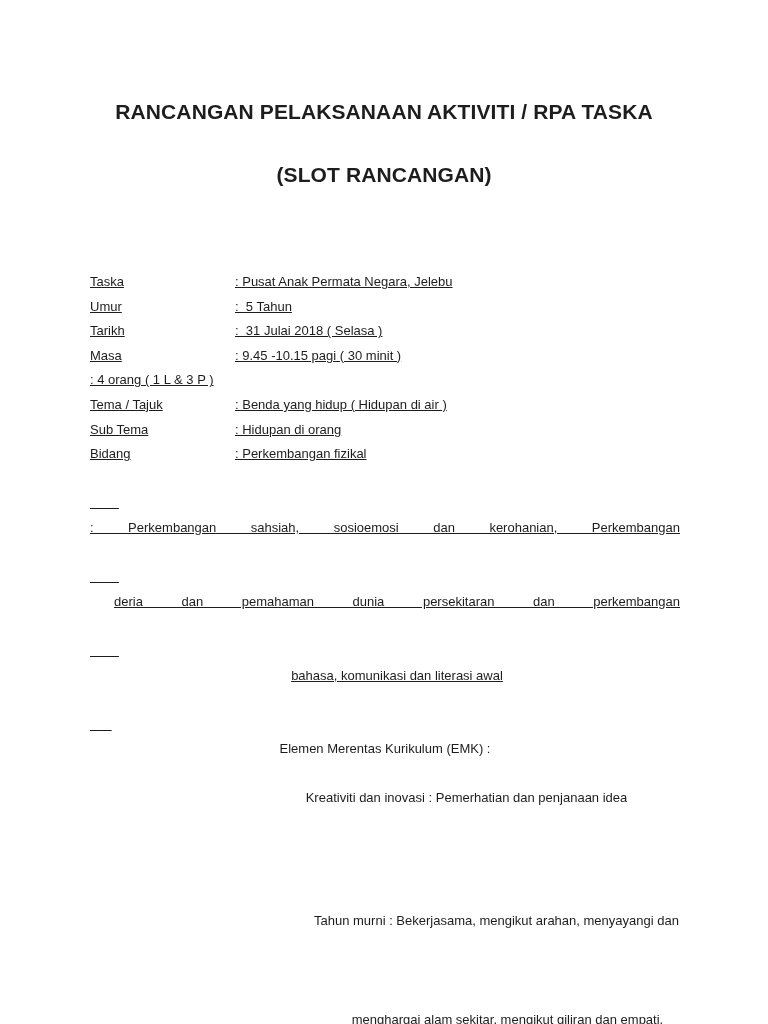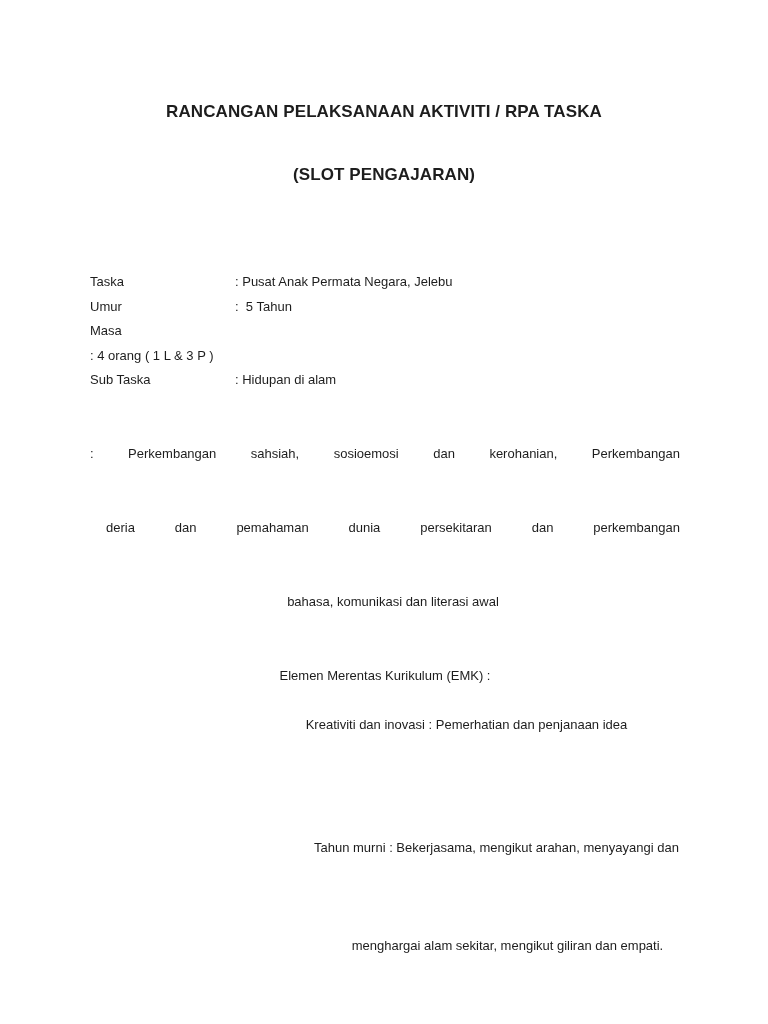--- a/index.html
+++ b/index.html
@@ -3,75 +3,88 @@
 <meta charset="utf-8">
 <style>
   html,body { margin:0; padding:0; background:#ffffff; }
   .page {
     position:relative; width:768px; height:1024px; overflow:hidden;
     background:#ffffff; color:#1d1d1d;
     font-family:"Liberation Sans", sans-serif;
   }
   .doc-title {
     margin-top:59px; text-align:center;
-    font-weight:bold; font-size:17px; line-height:21px;
+    font-weight:bold; font-size:21px; line-height:21px;
     letter-spacing:0.1px; white-space:pre;
   }
   .content {
     margin:43px 88px 0 90px;
     font-size:13px; line-height:24.6px;
   }
-  .row { display:flex; }
+  .row { display:flex;text-decoration:underline; }
   .lbl { flex:0 0 145px; white-space:pre; }
   .val { flex:1; min-width:0; white-space:pre-wrap; }
   .line { white-space:pre-wrap;text-align:center; }
   .jl { white-space:normal; text-align:justify; text-align-last:justify; }
-  .ind16 { margin-left:16px; }
+  .ind16 { margin-left:24px; }
   .ind83 { margin-left:83px; }
   .emk-item { margin-left:162px; white-space:pre-wrap; }
   .emk-item b { font-weight:normal;padding-left:32px; }
   .plain { white-space:pre-wrap;text-align:center; }
 </style>
 </head>
 <body>
 
 <div class="page">
 
   <div class="doc-title">
     <div>RANCANGAN PELAKSANAAN AKTIVITI / RPA TASKA</div>
-    <div>(SLOT PENGAJARAN)</div>
+    <div>(SLOT RANCANGAN)</div>
   </div>
 
   <div class="content">
 
     <div class="row">
       <div class="lbl">Taska</div>
       <div class="val">: Pusat Anak Permata Negara, Jelebu</div>
     </div>
 
     <div class="row">
       <div class="lbl">Umur</div>
       <div class="val">:  5 Tahun</div>
     </div>
 
+    <div class="row">
+      <div class="lbl">Tarikh</div>
+      <div class="val">:  31 Julai 2018 ( Selasa )</div>
+    </div>
 
     <div class="row">
       <div class="lbl">Masa</div>
+      <div class="val">: 9.45 -10.15 pagi ( 30 minit )</div>
     </div>
 
     <div class="row">
       <div class="val">: 4 orang ( 1 L &amp; 3 P )</div>
     </div>
 
+    <div class="row">
+      <div class="lbl">Tema / Tajuk</div>
+      <div class="val">: Benda yang hidup ( Hidupan di air )</div>
+    </div>
 
     <div class="row">
-      <div class="lbl">Sub Taska</div>
-      <div class="val">: Hidupan di alam</div>
+      <div class="lbl">Sub Tema</div>
+      <div class="val">: Hidupan di orang</div>
     </div>
 
+    <div class="row">
+      <div class="lbl">Bidang</div>
+      <div class="val">: Perkembangan fizikal</div>
+    </div>
 
     <div class="row">
       <div class="val">
         <div class="line jl">: Perkembangan sahsiah, sosioemosi dan kerohanian, Perkembangan</div>
         <div class="line jl ind16">deria dan pemahaman dunia persekitaran dan perkembangan</div>
         <div class="line ind16">bahasa, komunikasi dan literasi awal</div>
       </div>
     </div>
 
     <div class="plain">Elemen Merentas Kurikulum (EMK) :</div>

